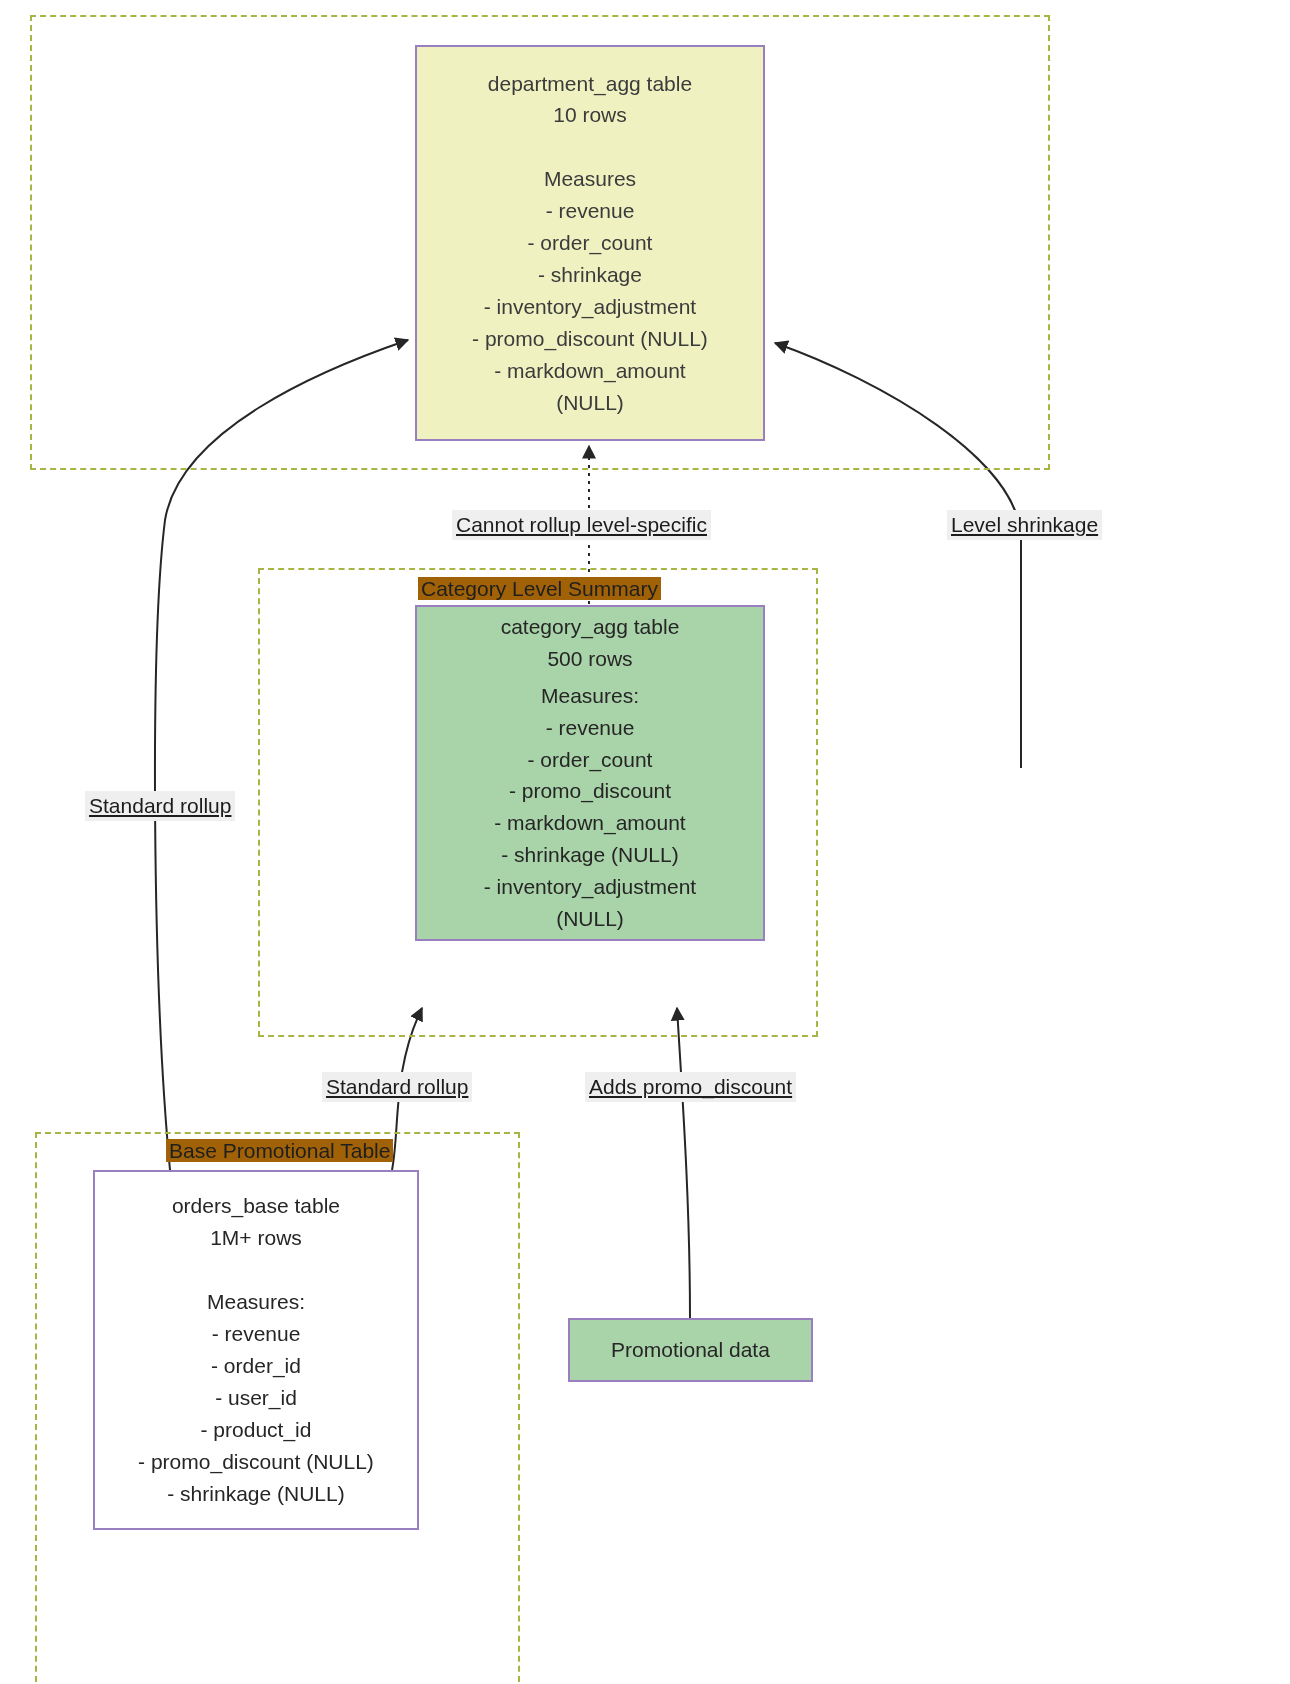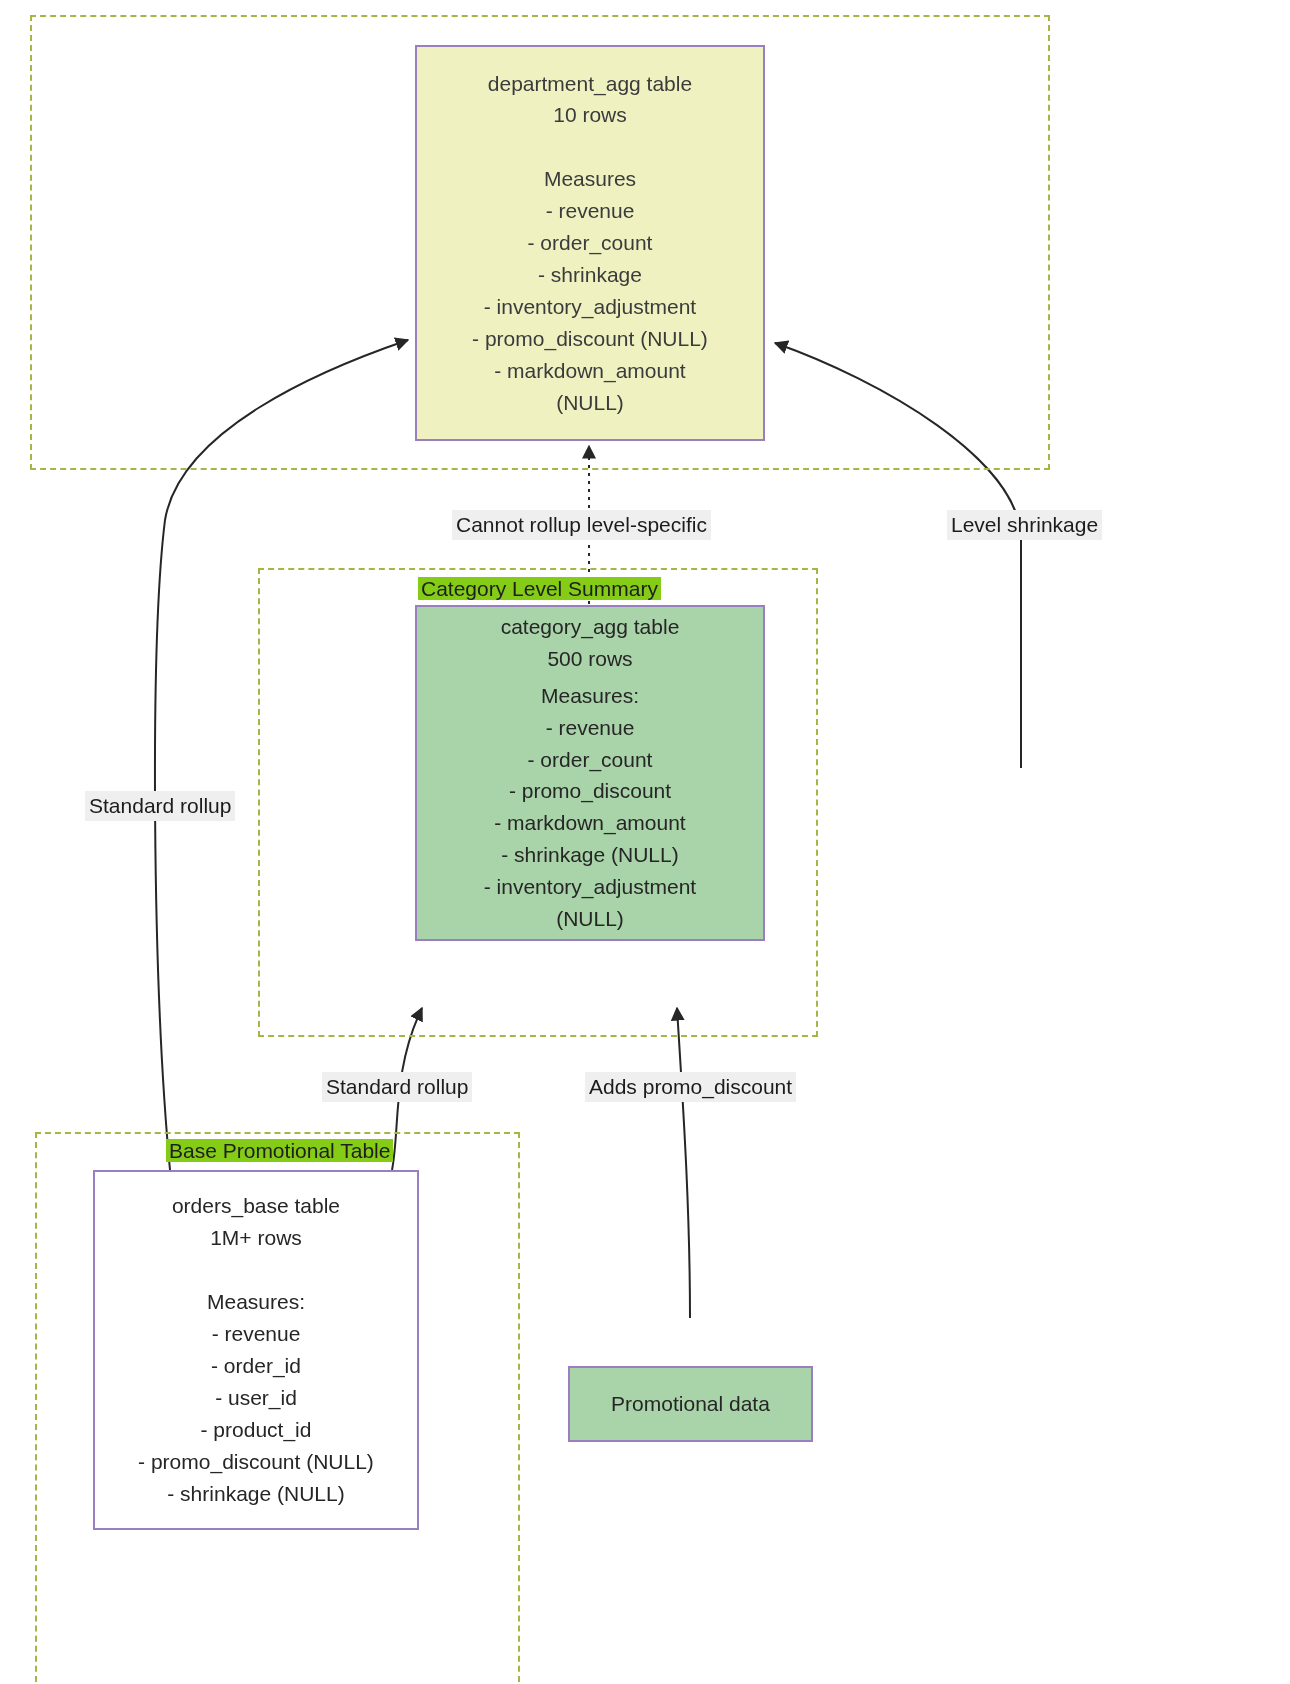--- a/index.html
+++ b/index.html
@@ -30,21 +30,21 @@
   .group {
     position: absolute;
     border: 2px dashed #a8b545;
     background: transparent;
     box-sizing: border-box;
   }
   .group-title {
     position: absolute;
     font-size: 21px;
     color: #1f1f1f;
-    background: #84cc16;
+    background: #a16207;
     white-space: nowrap;
     line-height: 1.1;
     padding: 0 3px;
   }
 
   
   .node {
     position: absolute;
     box-sizing: border-box;
     border: 2px solid #9a7fc0;
@@ -67,20 +67,21 @@
 
   
   .edge-label {
     position: absolute;
     background: #efefef;
     color: #1c1c1c;
     font-size: 21px;
     line-height: 1.25;
     white-space: nowrap;
     padding: 2px 4px;
+    text-decoration: underline;
   }
 </style>
 </head>
 <body>
 
 <div id="canvas">
 
   <svg class="edges" viewBox="0 0 1290 1684" xmlns="http://www.w3.org/2000/svg">
     <defs>
       <marker id="arrow" viewBox="0 0 10 10" refX="9" refY="5" markerWidth="7" markerHeight="7" orient="auto-start-reverse">
@@ -145,21 +146,21 @@
     <span class="line">Measures:</span>
     <span class="line">- revenue</span>
     <span class="line">- order_id</span>
     <span class="line">- user_id</span>
     <span class="line">- product_id</span>
     <span class="line">- promo_discount (NULL)</span>
     <span class="line">- shrinkage (NULL)</span>
   </div>
 
 
-  <div class="node green" style="left:568px; top:1366px; width:245px; height:76px;">
+  <div class="node green" style="left:568px; top:1318px; width:245px; height:64px;">
     <span class="line">Promotional data</span>
   </div>
 
   <div class="edge-label" style="left:452px; top:510px;">Cannot rollup level-specific</div>
 
   <div class="edge-label" style="left:947px; top:510px;">Level shrinkage</div>
 
   <div class="edge-label" style="left:85px; top:791px;">Standard rollup</div>
 
   <div class="edge-label" style="left:322px; top:1072px;">Standard rollup</div>

